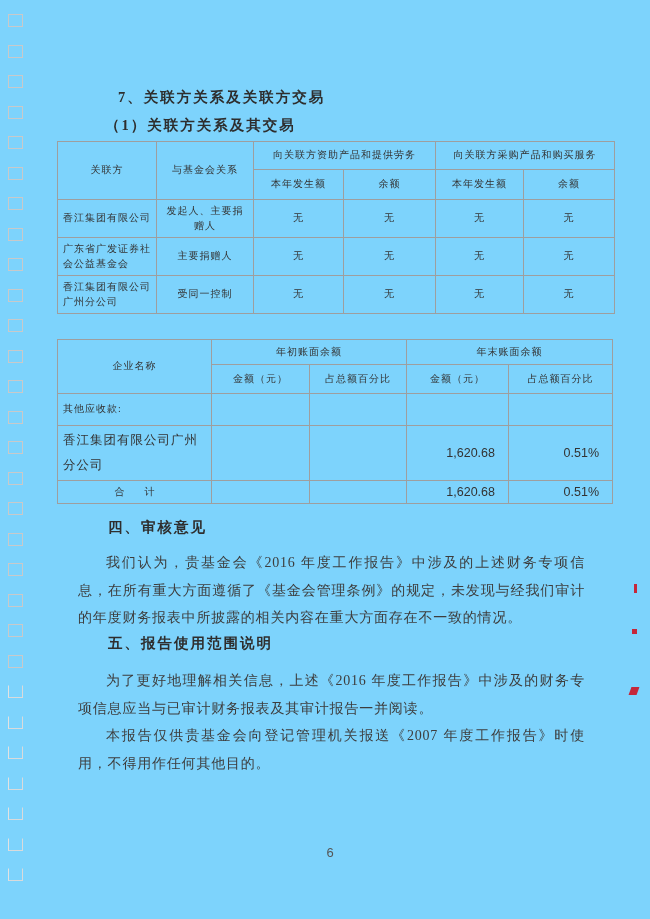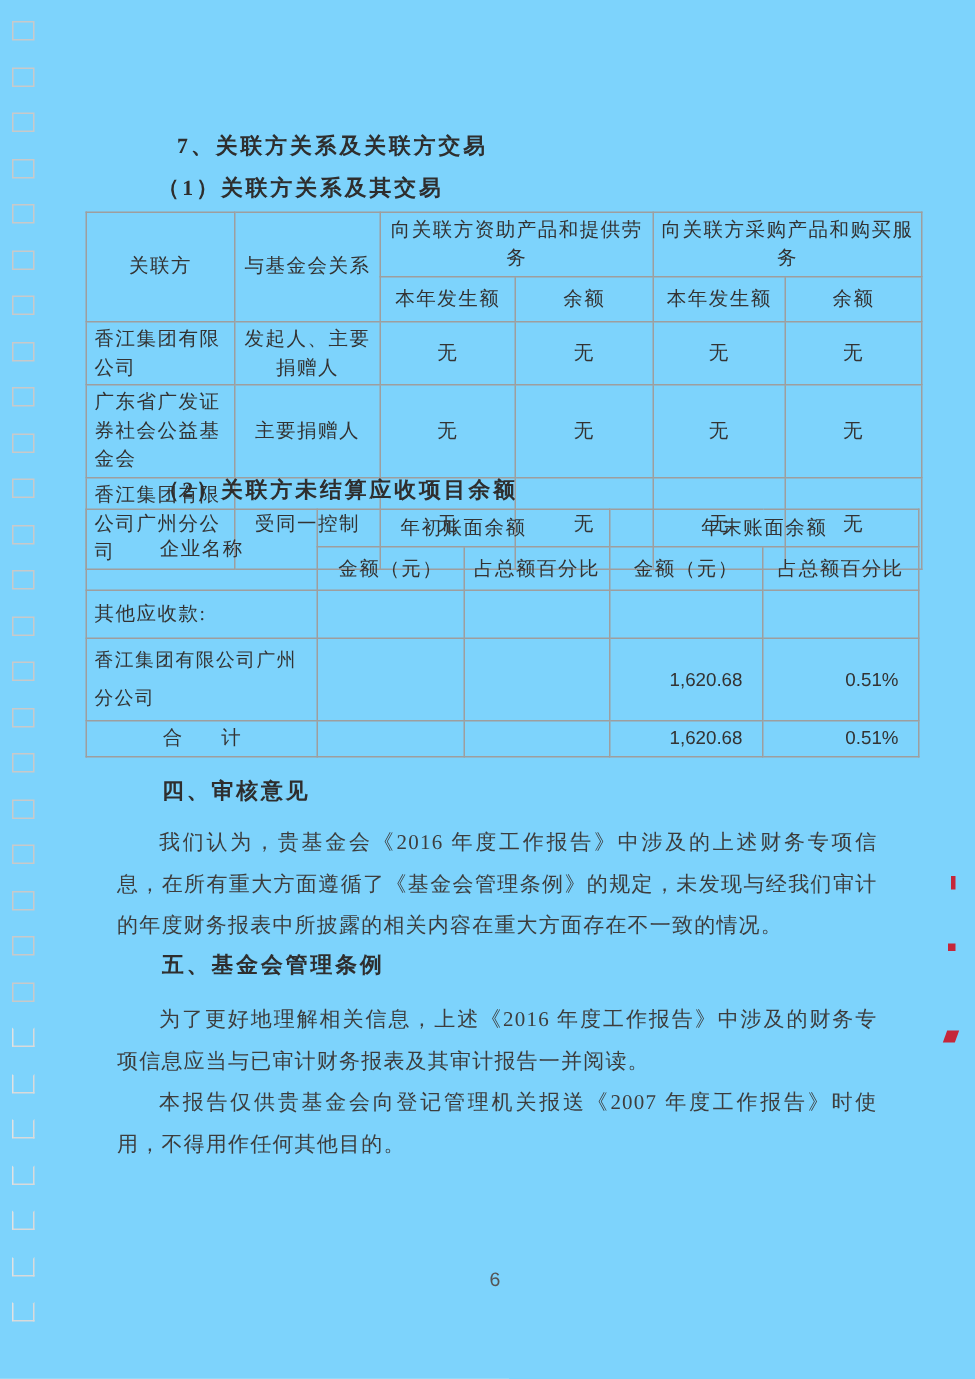--- a/index.html
+++ b/index.html
@@ -24,21 +24,21 @@
 
   .h-main { position:absolute; font-size:14.5px; font-weight:bold; color:#2e2e2e; letter-spacing:2px; white-space:nowrap; }
   #h7   { left:118px; top:88px; }
   #hs1  { left:105px; top:116px; }
   #hs2  { left:105px; top:317px; }
   #h4   { left:108px; top:518px; }
   #h5   { left:108px; top:634px; }
 
   table { border-collapse:collapse; position:absolute; table-layout:fixed; }
   td {
-    border:1px solid #9e9e9e; font-size:13px; color:#333;
+    border:1px solid #9e9e9e; font-size:10px; color:#333;
     text-align:center; vertical-align:middle; padding:2px 5px;
     letter-spacing:1px; line-height:1.45;
   }
   #table1 { left:57px; top:141px; width:557px; }
   #table2 { left:57px; top:339px; width:555px; }
   td.left { text-align:left; padding-left:5px; }
   td.num  { text-align:right; padding-right:13px; font-family:"Liberation Sans","DejaVu Sans",sans-serif; font-size:12.5px; letter-spacing:0; }
   td.tall { line-height:25px; font-size:12.5px; }
   td.total { letter-spacing:0; }
 
@@ -107,21 +107,20 @@
       <td class="left">香江集团有限公司广州分公司</td>
       <td>受同一控制</td>
       <td>无</td>
       <td>无</td>
       <td>无</td>
       <td>无</td>
     </tr>
   </tbody>
     </table>
 
-  <div class="h-main" id="hs2">（2）关联方未结算应收项目余额</div>
 
   <table id="table2">
     <colgroup>
         <col style="width:154px">
         <col style="width:98px">
         <col style="width:97px">
         <col style="width:102px">
         <col style="width:104px">
       </colgroup>
     <tbody>
@@ -156,21 +155,21 @@
       <td class="num"></td>
       <td class="num">1,620.68</td>
       <td class="num">0.51%</td>
     </tr>
   </tbody>
     </table>
 
   <div class="h-main" id="h4">四、审核意见</div>
   <div class="para" id="para-audit">我们认为，贵基金会《2016 年度工作报告》中涉及的上述财务专项信息，在所有重大方面遵循了《基金会管理条例》的规定，未发现与经我们审计的年度财务报表中所披露的相关内容在重大方面存在不一致的情况。</div>
 
-  <div class="h-main" id="h5">五、基金会管理条例</div>
+  <div class="h-main" id="h5">五、报告使用范围说明</div>
   <div class="para" id="para-scope">
     <p>为了更好地理解相关信息，上述《2016 年度工作报告》中涉及的财务专项信息应当与已审计财务报表及其审计报告一并阅读。</p>
     <p>本报告仅供贵基金会向登记管理机关报送《2007 年度工作报告》时使用，不得用作任何其他目的。</p>
   </div>
 
   <div class="pageno">6</div>
 
   <div class="speck speck1"></div>
   <div class="speck speck2"></div>
   <div class="speck speck3"></div>

